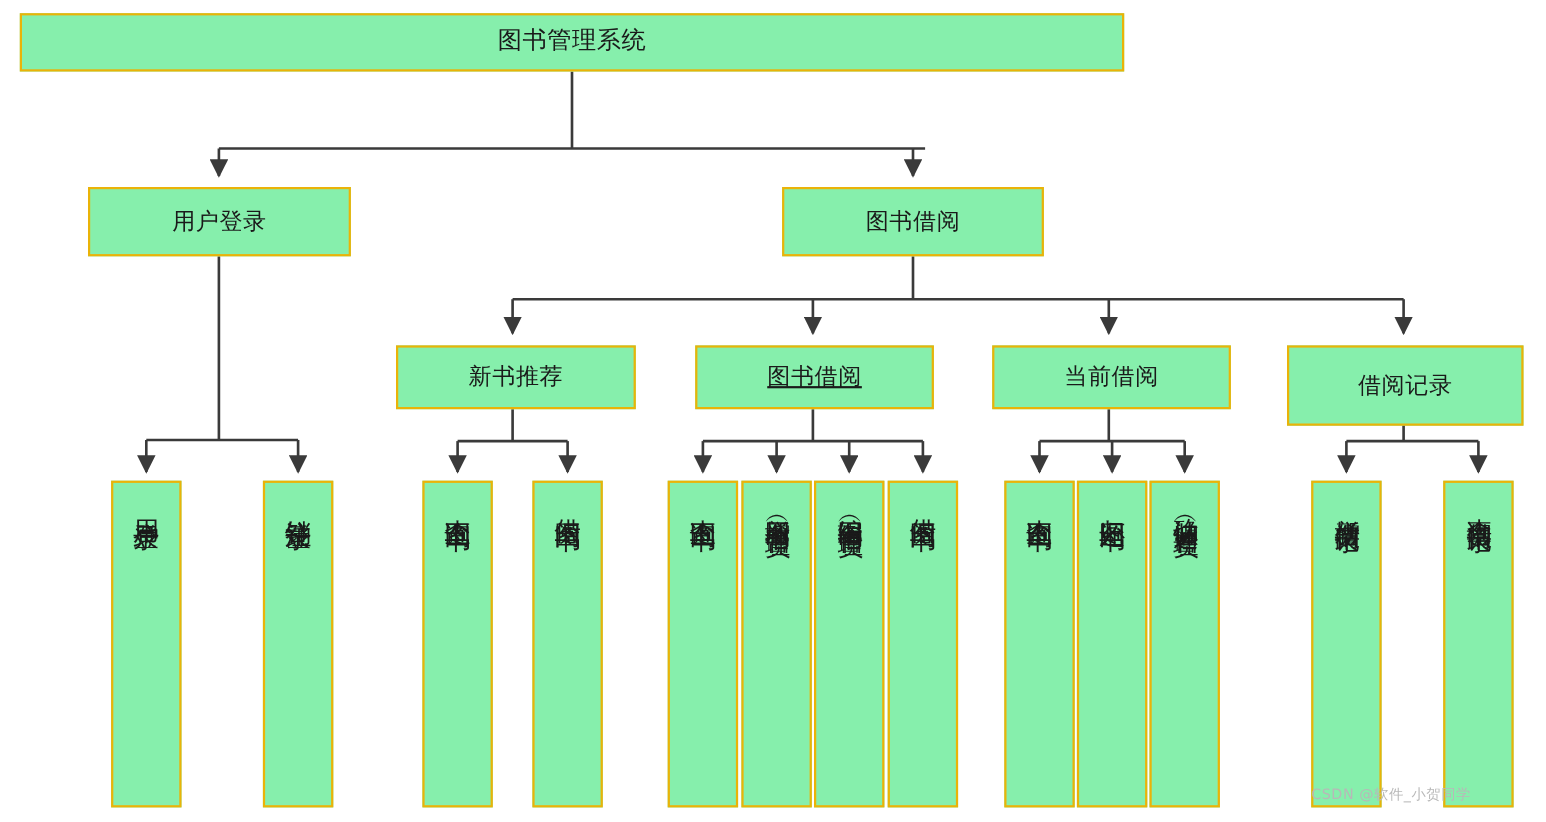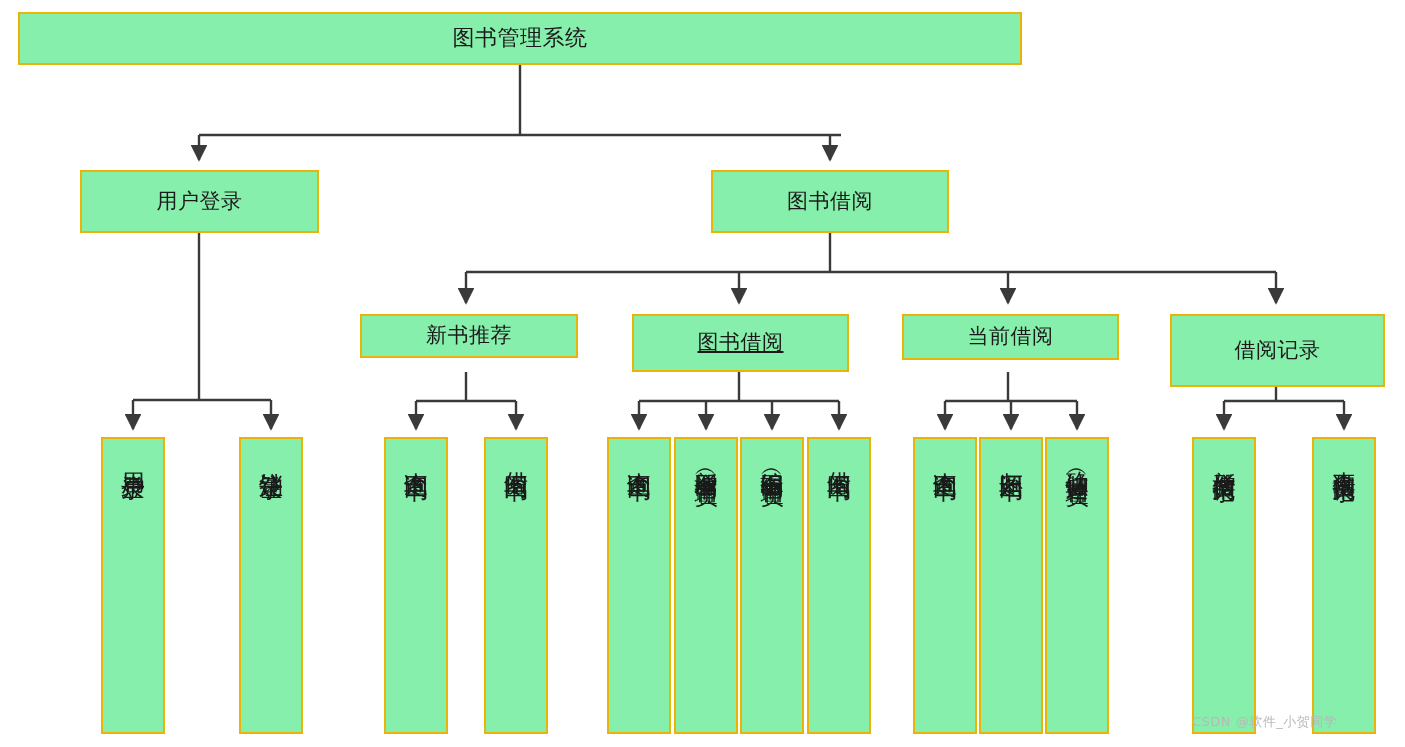--- a/index.html
+++ b/index.html
@@ -129,27 +129,27 @@
     <span class="lbl">图书管理系统</span>
   </div>
 
   <div class="node horiz" style="left:80px; top:170px; width:239px; height:63px;">
     <span class="lbl">用户登录</span>
   </div>
   <div class="node horiz" style="left:711px; top:170px; width:238px; height:63px;">
     <span class="lbl">图书借阅</span>
   </div>
 
-  <div class="node horiz" style="left:360px; top:314px; width:218px; height:44px;">
+  <div class="node horiz" style="left:360px; top:314px; width:218px; height:58px;">
     <span class="lbl">新书推荐</span>
   </div>
   <div class="node horiz" style="left:632px; top:314px; width:217px; height:58px;text-decoration:underline;">
     <span class="lbl">图书借阅</span>
   </div>
-  <div class="node horiz" style="left:902px; top:314px; width:217px; height:46px;">
+  <div class="node horiz" style="left:902px; top:314px; width:217px; height:58px;">
     <span class="lbl">当前借阅</span>
   </div>
   <div class="node horiz" style="left:1170px; top:314px; width:215px; height:73px;">
     <span class="lbl">借阅记录</span>
   </div>
 
   <div class="node vert" style="left:101px; top:437px; width:64px; height:297px;">
     <span class="lbl">用户登录</span>
   </div>
   <div class="node vert" style="left:239px; top:437px; width:64px; height:297px;">

